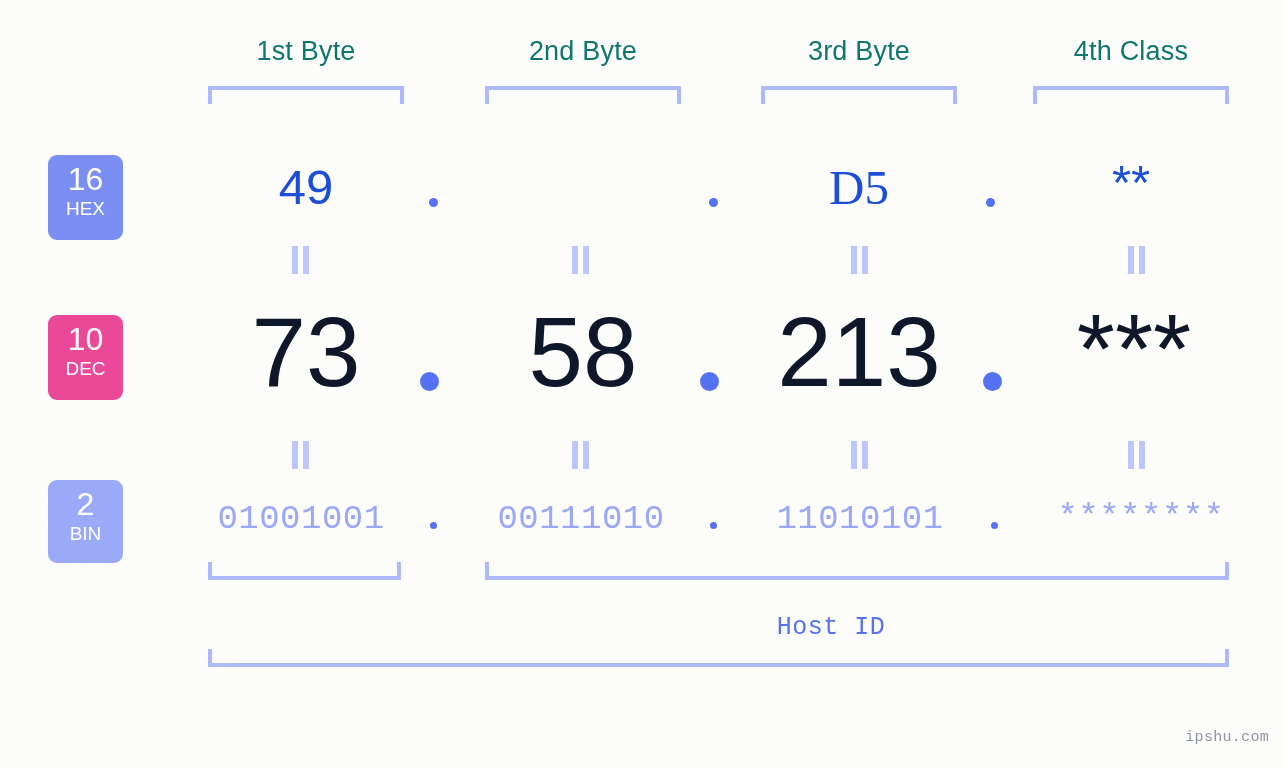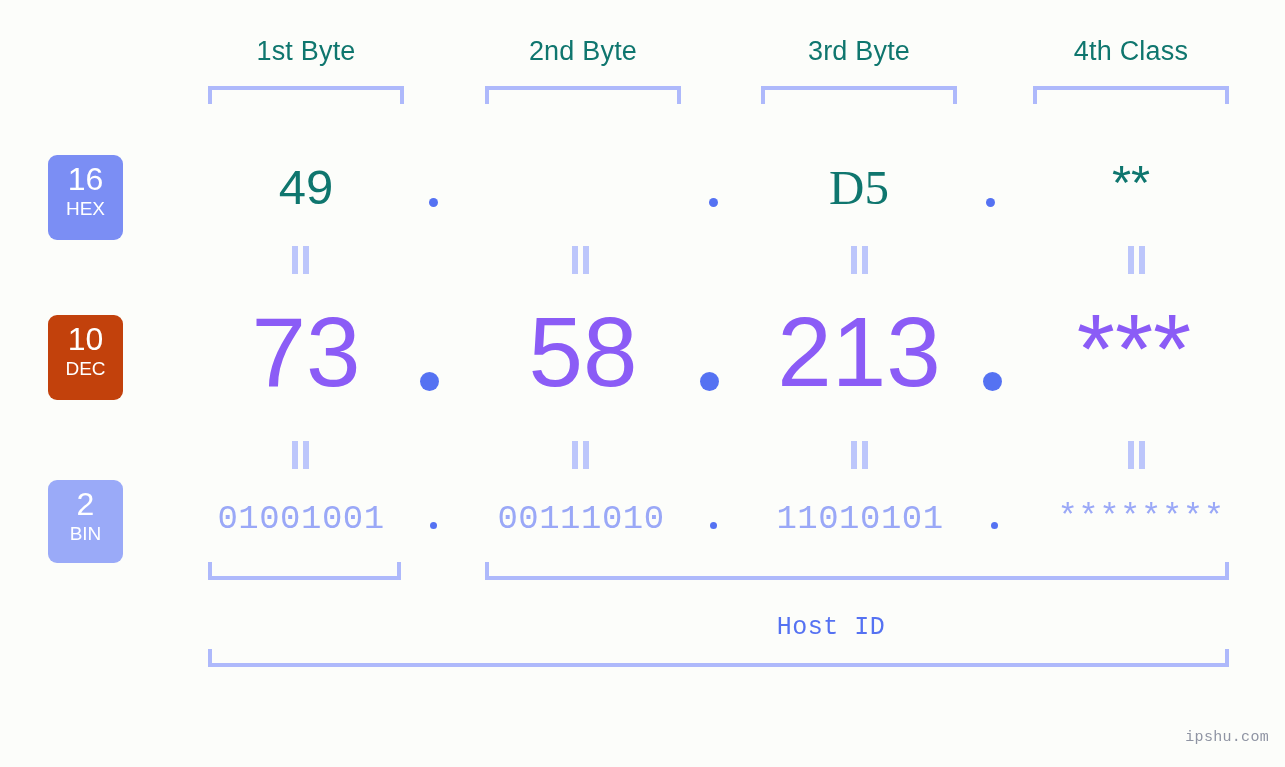--- a/index.html
+++ b/index.html
@@ -80,28 +80,28 @@
   }
 
   
   .val {
     position: absolute;
     white-space: nowrap;
     text-align: center;
   }
 
   .hex-val {
-    color: #0f766e;
+    color: #1d4ed8;
     font-size: 49px;
     font-family: "Liberation Sans", sans-serif;
     line-height: 49px;
     text-align: center;
   }
   .dec-val {
-    color: #8b5cf6;
+    color: #0f172a;
     font-size: 98px;
     font-family: "Liberation Sans", sans-serif;
     line-height: 98px;
   }
   .bin-val {
     color: #9aa8f7;
     font-size: 34px;
     font-family: "Liberation Mono", "DejaVu Sans Mono", monospace;
     line-height: 34px;
     letter-spacing: .5px;
@@ -178,21 +178,21 @@
   <div class="bracket-top" style="left:208px; width:196px;"></div>
   <div class="bracket-top" style="left:485px; width:196px;"></div>
   <div class="bracket-top" style="left:761px; width:196px;"></div>
   <div class="bracket-top" style="left:1033px; width:196px;"></div>
 
   <div class="base-badge" style="top:155px; height:85px; background:#7b8ef4;">
     <span class="num">16</span>
     <span class="nm">HEX</span>
   </div>
 
-  <div class="base-badge" style="top:315px; height:85px; background:#c2410c;">
+  <div class="base-badge" style="top:315px; height:85px; background:#ec4899;">
     <span class="num">10</span>
     <span class="nm">DEC</span>
   </div>
 
   <div class="base-badge" style="top:480px; height:83px; background:#9aaaf8;">
     <span class="num">2</span>
     <span class="nm">BIN</span>
   </div>
 
   <div class="val hex-val" style="left:208px; width:196px; top:163px;">49</div>

